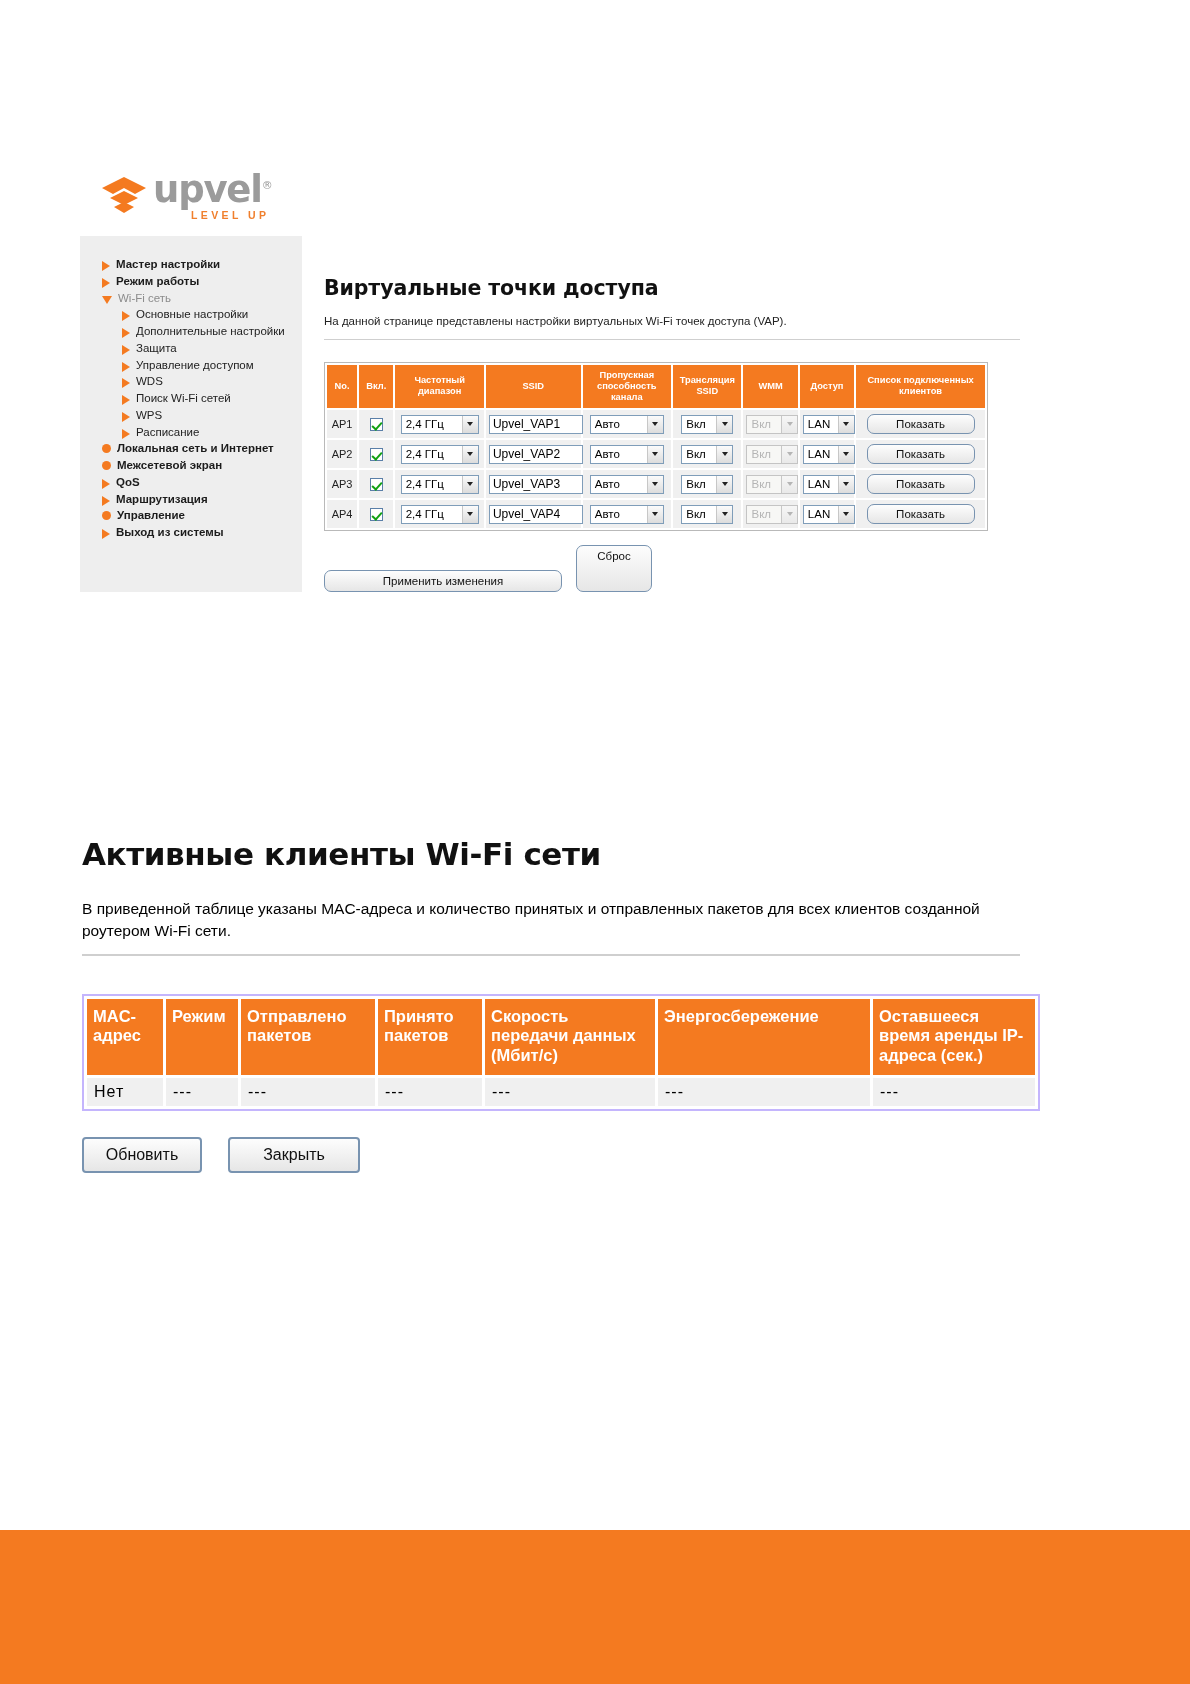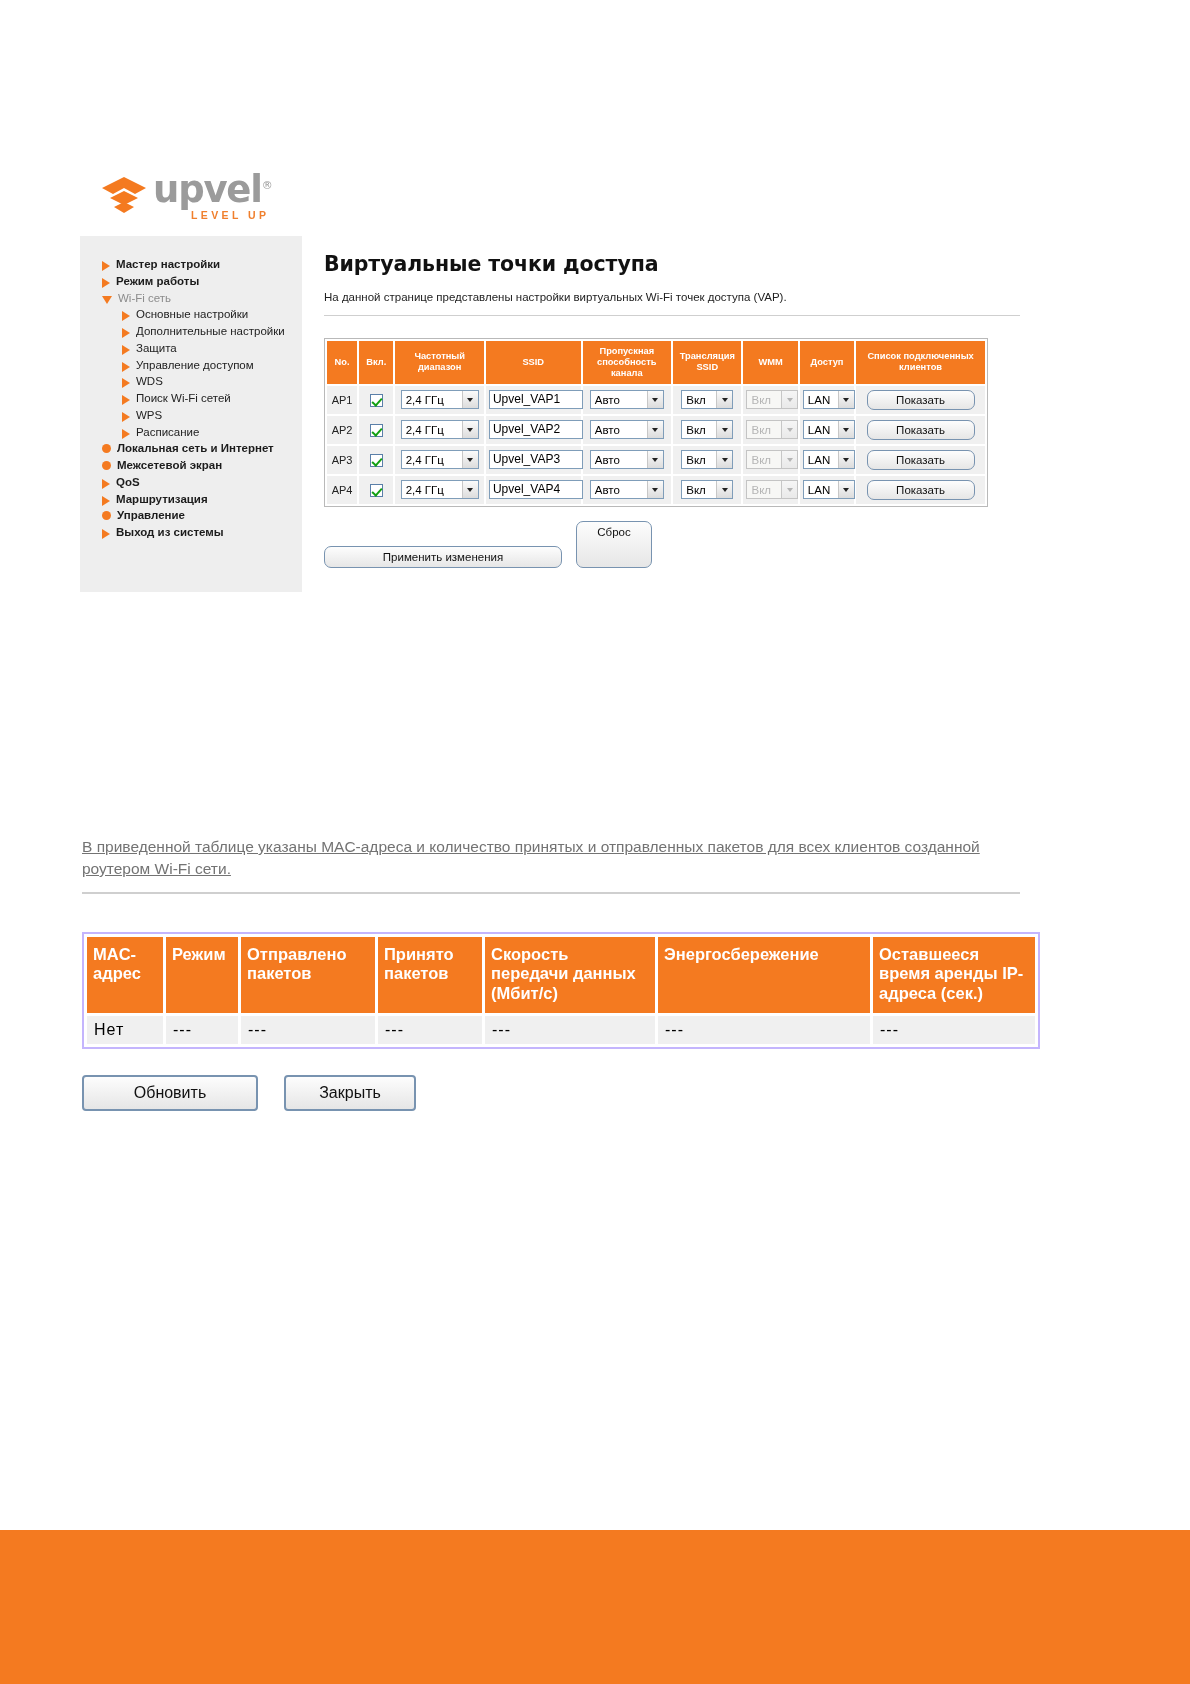--- a/index.html
+++ b/index.html
@@ -86,21 +86,21 @@
     right: 14px;
     bottom: 5px;
     color: #ffffff;
     font-size: 15px;
     font-weight: bold;
     font-family: "Liberation Sans", sans-serif;
     letter-spacing: 0.2px;
   }
 
   
-  .rt-body { display: flex; align-items: flex-start; }
+  .rt-body { display: flex; align-items: flex-end; }
 
   .rt-sidebar {
     width: 222px;
     background: #eeeeee;
     padding: 20px 0 18px 0;
     box-sizing: border-box;
     min-height: 356px;
   }
   .nav-item {
     display: flex;
@@ -293,24 +293,23 @@
   .cl-title {
     font-family: "DejaVu Sans", sans-serif;
     font-size: 31px;
     font-weight: bold;
     color: #111111;
     margin: 0 0 26px 0;
     letter-spacing: -0.4px;
   }
   .cl-desc {
     font-size: 15.5px;
-    color: #737373;
+    color: #000000;
     line-height: 1.42;
     margin: 0 0 12px 0;
-    text-decoration: underline;
   }
   .cl-rule {
     border: none;
     border-top: 2px solid #cfcfcf;
     margin: 0 0 38px 0;
   }
   table.clients {
     border-collapse: separate;
     border-spacing: 3px;
     border: 2px solid #c4b5fd;
@@ -336,21 +335,21 @@
     text-align: left;
     letter-spacing: 1px;
   }
   .cl-actions { margin-top: 26px; display: flex; gap: 26px; }
   .btn.big {
     font-size: 16px;
     padding: 7px 6px;
     border-radius: 4px;
     border: 2px solid #7893b0;
   }
-  .btn.refresh { width: 176px; }
+  .btn.refresh { width: 120px; }
   .btn.close { width: 132px; }
 
   
   #bottom-band {
     position: absolute;
     left: 0;
     top: 1530px;
     width: 1190px;
     height: 154px;
     background: #f47a20;
@@ -631,20 +630,21 @@
 
       <div class="actions">
         <div class="btn apply">Применить изменения</div>
         <div class="btn reset">Сброс</div>
       </div>
     </div>
   </div>
 </div>
 
 <div id="clients-shot">
+  <h1 class="cl-title">Активные клиенты Wi-Fi сети</h1>
   <p class="cl-desc">В приведенной таблице указаны MAC-адреса и количество принятых и отправленных пакетов для всех клиентов созданной роутером Wi-Fi сети.</p>
   <hr class="cl-rule">
 
   <table class="clients">
     <colgroup>
       <col style="width:76px">
         <col style="width:72px">
         <col style="width:134px">
       <col style="width:104px">
         <col style="width:170px">

